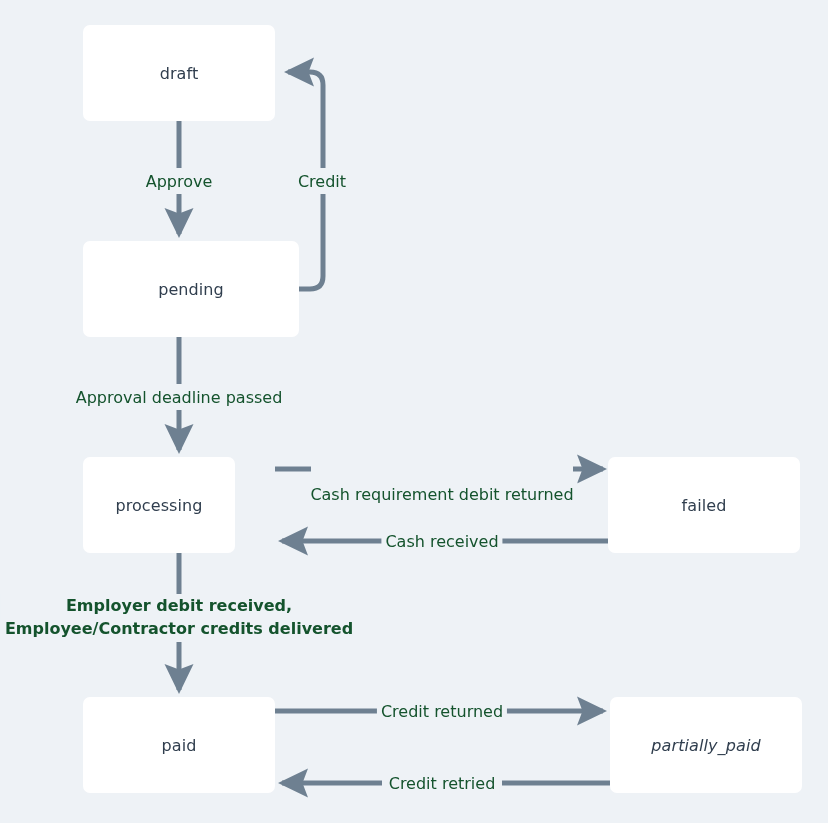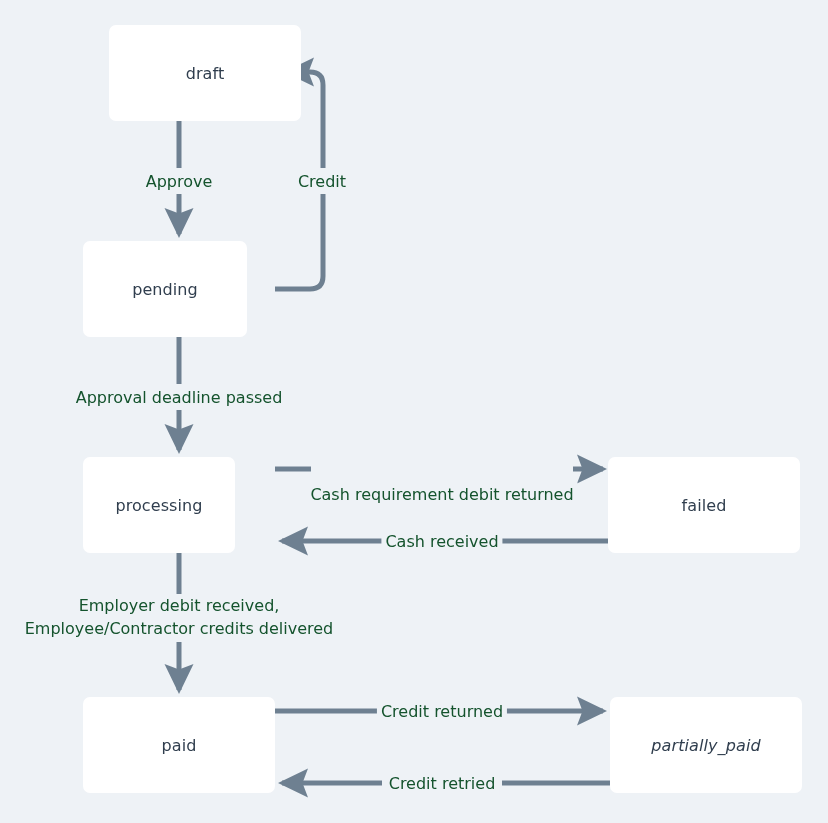--- a/index.html
+++ b/index.html
@@ -94,25 +94,25 @@
     <path class="edge-path" d="M 179 553 L 179 594"></path>
     <path class="edge-path" d="M 179 642 L 179 690" marker-end="url(#arrowhead)"></path>
 
     <path class="edge-path" d="M 275 711 L 377 711"></path>
     <path class="edge-path" d="M 506 711 L 603 711" marker-end="url(#arrowhead)"></path>
 
     <path class="edge-path" d="M 610 783 L 502 783"></path>
     <path class="edge-path" d="M 382 783 L 282 783" marker-end="url(#arrowhead)"></path>
   </svg>
 
-  <div class="node" style="left:83px; top:25px; width:192px; height:96px;margin-left:26px;">
+  <div class="node" style="left:83px; top:25px; width:192px; height:96px;">
     <span class="node-label">draft</span>
   </div>
 
-  <div class="node" style="left:83px; top:241px; width:164px; height:96px;">
+  <div class="node" style="left:83px; top:241px; width:216px; height:96px;">
     <span class="node-label">pending</span>
   </div>
 
   <div class="node" style="left:83px; top:457px; width:152px; height:96px;">
     <span class="node-label">processing</span>
   </div>
 
   <div class="node" style="left:608px; top:457px; width:192px; height:96px;">
     <span class="node-label">failed</span>
   </div>
@@ -128,20 +128,20 @@
   <div class="edge-label" style="left:179px; top:181px;">Approve</div>
 
   <div class="edge-label" style="left:322px; top:181px;">Credit</div>
 
   <div class="edge-label" style="left:179px; top:397px;">Approval deadline passed</div>
 
   <div class="edge-label" style="left:442px; top:469px;margin-top:25px;">Cash requirement debit returned</div>
 
   <div class="edge-label" style="left:442px; top:541px;">Cash received</div>
 
-  <div class="edge-label multiline" style="left:179px; top:617px;">Employer debit received,
+  <div class="edge-label multiline" style="left:179px; top:617px;font-weight:bold;">Employer debit received,
 Employee/Contractor credits delivered</div>
 
   <div class="edge-label" style="left:442px; top:711px;">Credit returned</div>
 
   <div class="edge-label" style="left:442px; top:783px;">Credit retried</div>
 
 </div>
 
 </body></html>

